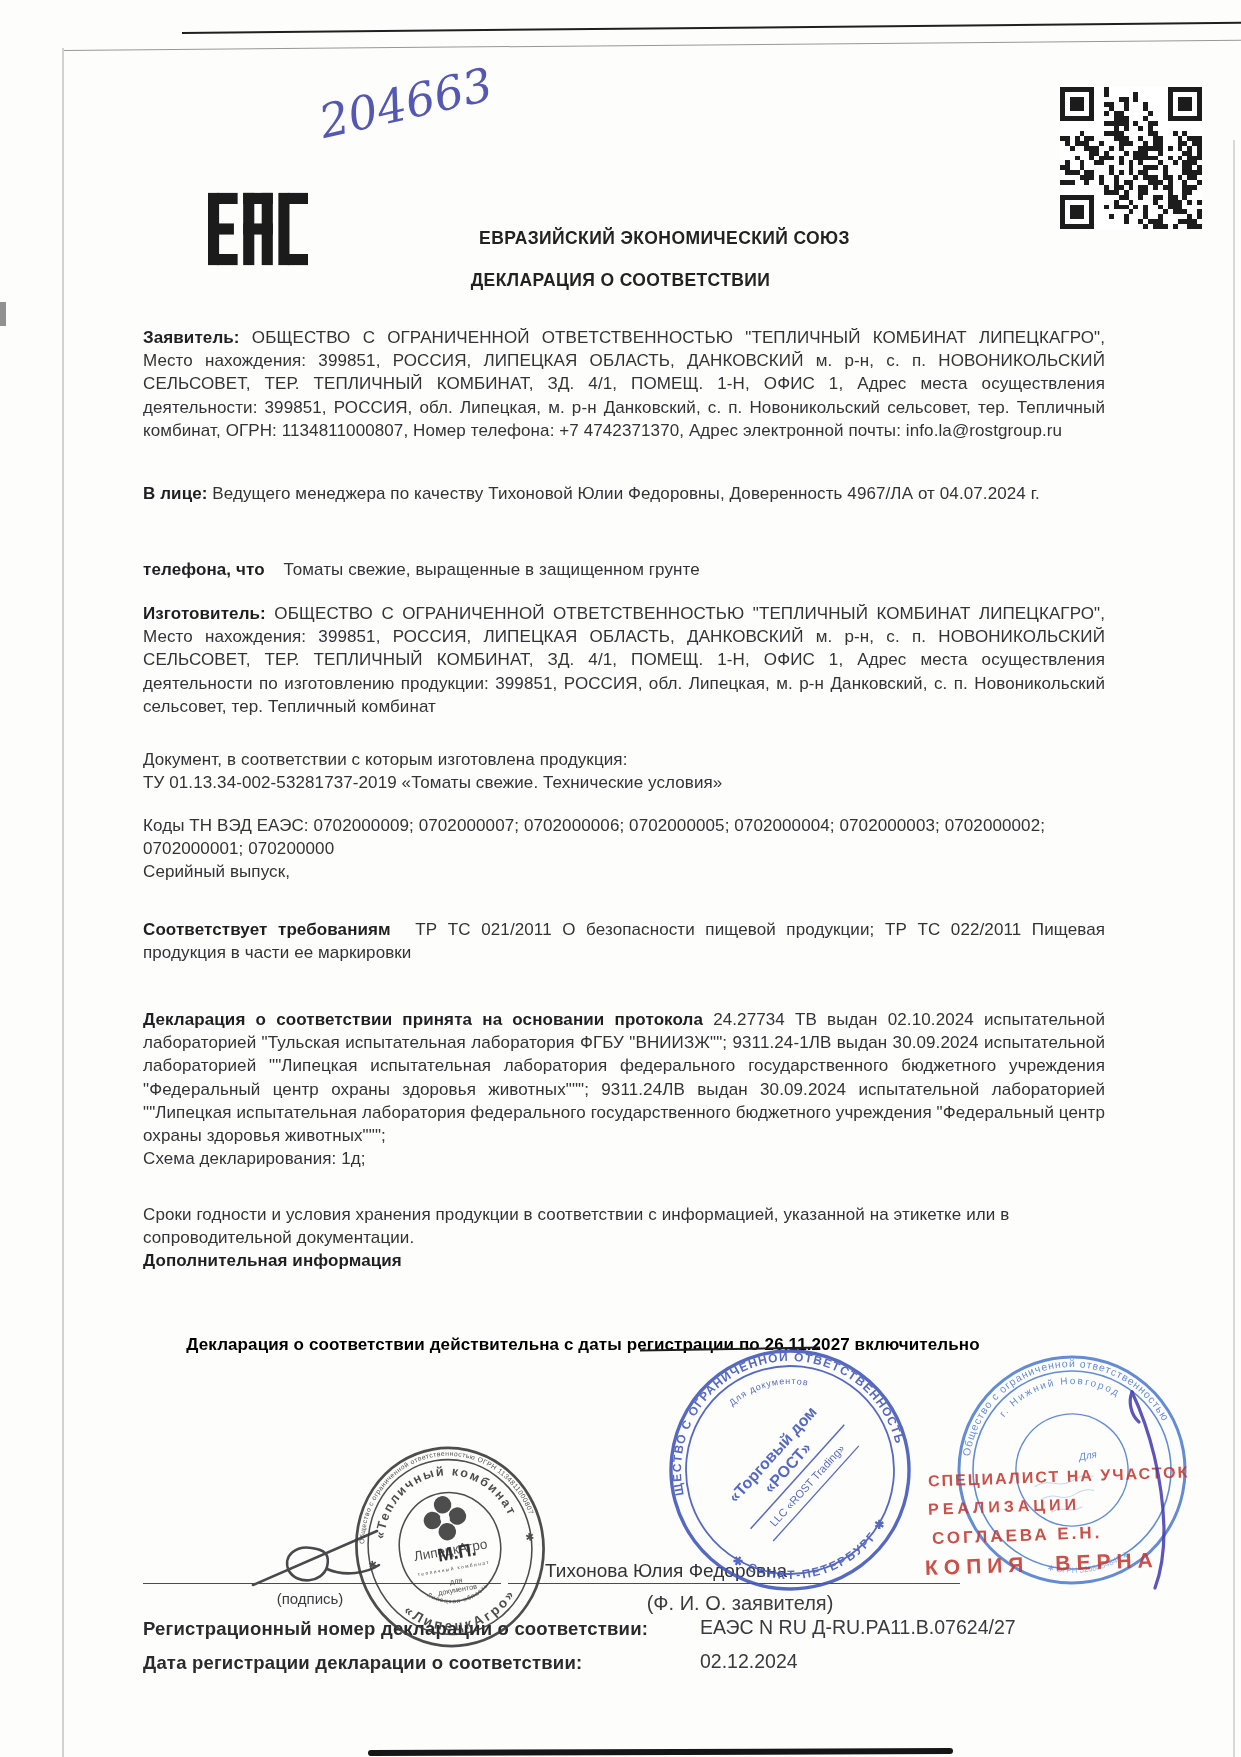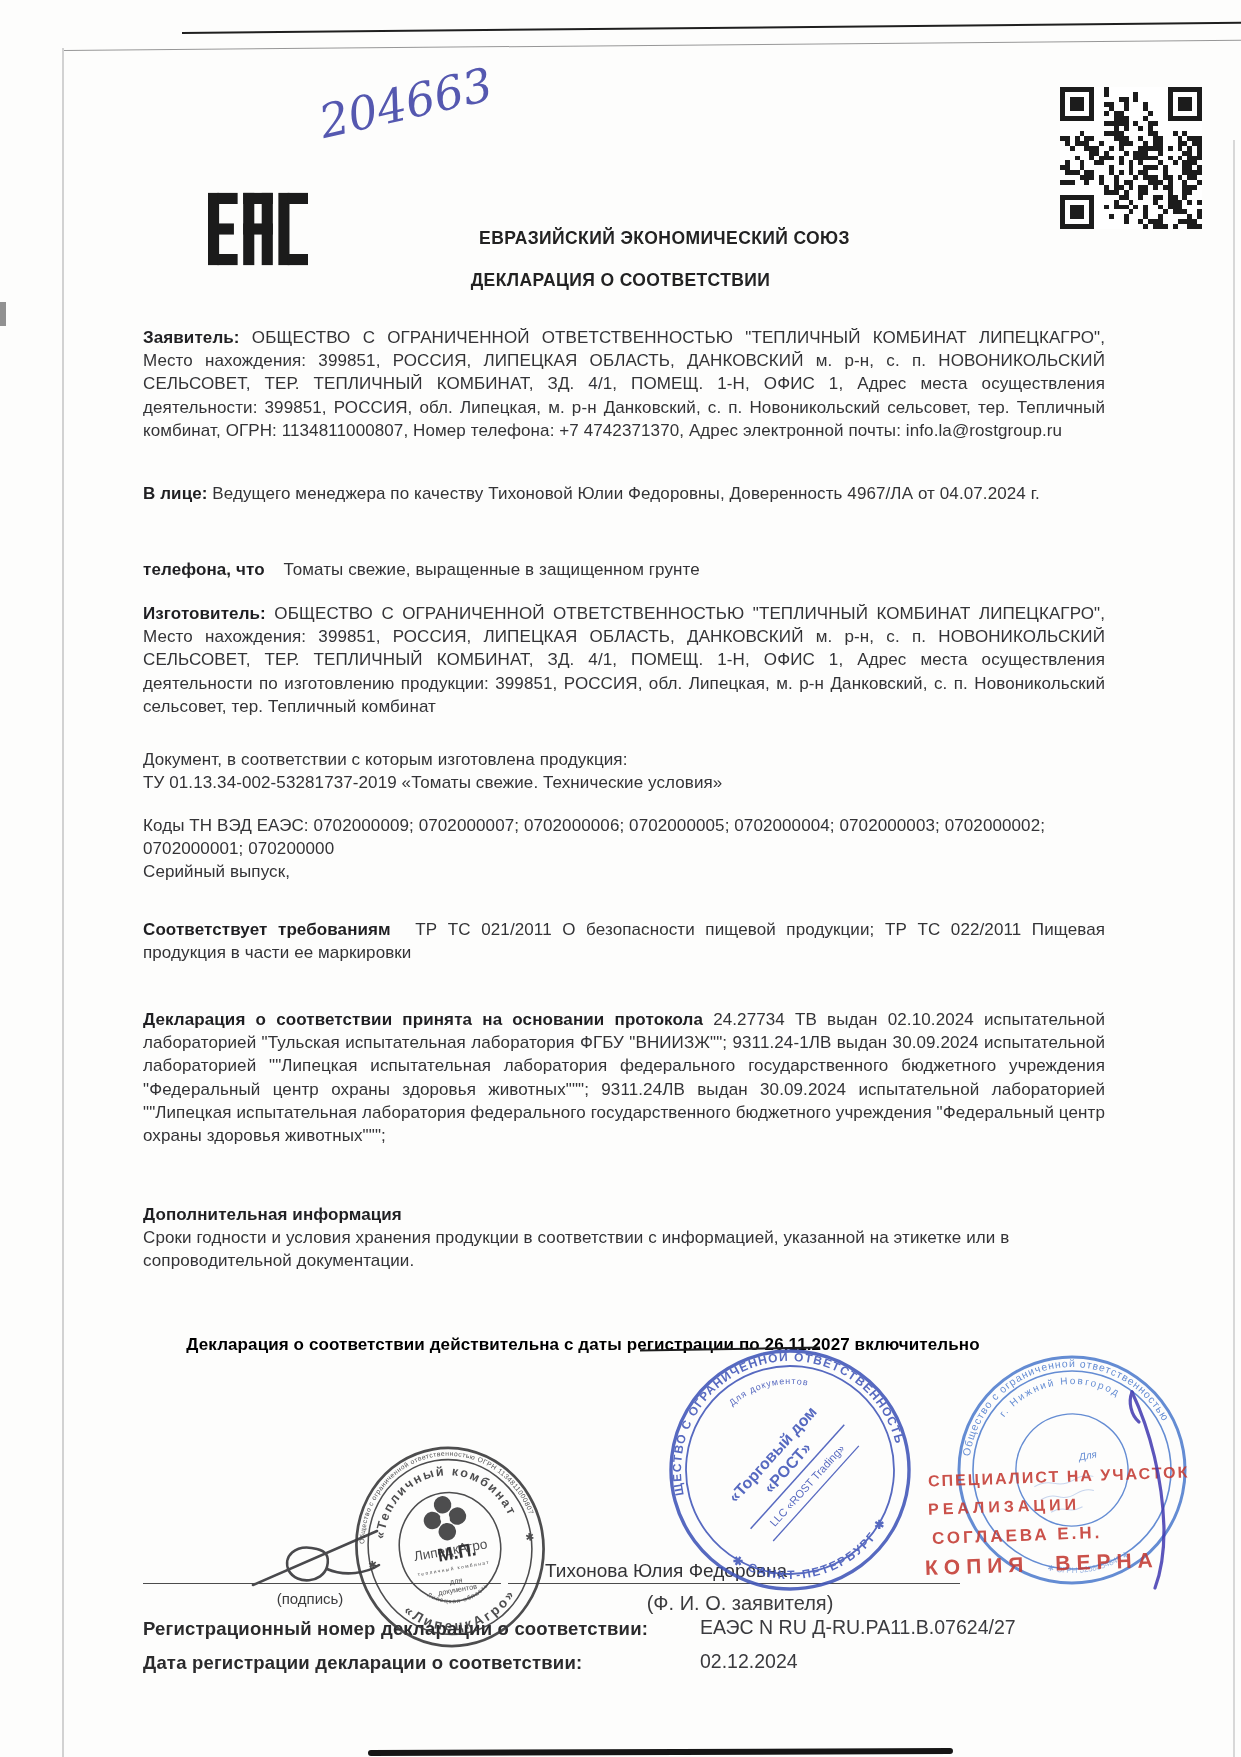--- a/index.html
+++ b/index.html
@@ -359,25 +359,26 @@
   </div>
 
   <div class="para" style="top:918px;">
     <b class="lead">Соответствует требованиям</b>
     <span>ТР ТС 021/2011 О безопасности пищевой продукции; ТР ТС 022/2011 Пищевая продукция в части ее маркировки</span>
   </div>
 
   <div class="para" style="top:1008px;">
     <b>Декларация о соответствии принята на основании протокола</b>
     <span>24.27734 ТВ выдан 02.10.2024 испытательной лабораторией "Тульская испытательная лаборатория ФГБУ "ВНИИЗЖ""; 9311.24-1ЛВ выдан 30.09.2024 испытательной лабораторией ""Липецкая испытательная лаборатория федерального государственного бюджетного учреждения "Федеральный центр охраны здоровья животных"""; 9311.24ЛВ выдан 30.09.2024 испытательной лабораторией ""Липецкая испытательная лаборатория федерального государственного бюджетного учреждения "Федеральный центр охраны здоровья животных""";</span>
+    <div style="text-align:left;">Схема декларирования: 1д;</div>
   </div>
 
   <div class="para" style="top:1203px;text-align:left;">
+    <div>Сроки годности и условия хранения продукции в соответствии с информацией, указанной на этикетке или в сопроводительной документации.</div>
     <div><b>Дополнительная информация</b></div>
-    <div>Сроки годности и условия хранения продукции в соответствии с информацией, указанной на этикетке или в сопроводительной документации.</div>
   </div>
 
   <div class="para" style="top:1333px;width:880px;text-align:center;font-weight:bold;color:#000000;">
     <span>Декларация о соответствии действительна с даты регистрации по 26.11.2027 включительно</span>
   </div>
   <div class="artifact" style="left:640px;top:1348px;width:180px;border-top:2.6px solid #1d1d1d;transform:rotate(-1deg);"></div>
 
   <svg class="stamp" style="left:225px;top:1515px;" width="180" height="85" viewBox="0 0 180 85">
     <g fill="none" stroke="#36363a" stroke-width="2.6" stroke-linecap="round" opacity=".9">
       <path d="M 152,16 L 28,70"></path>

